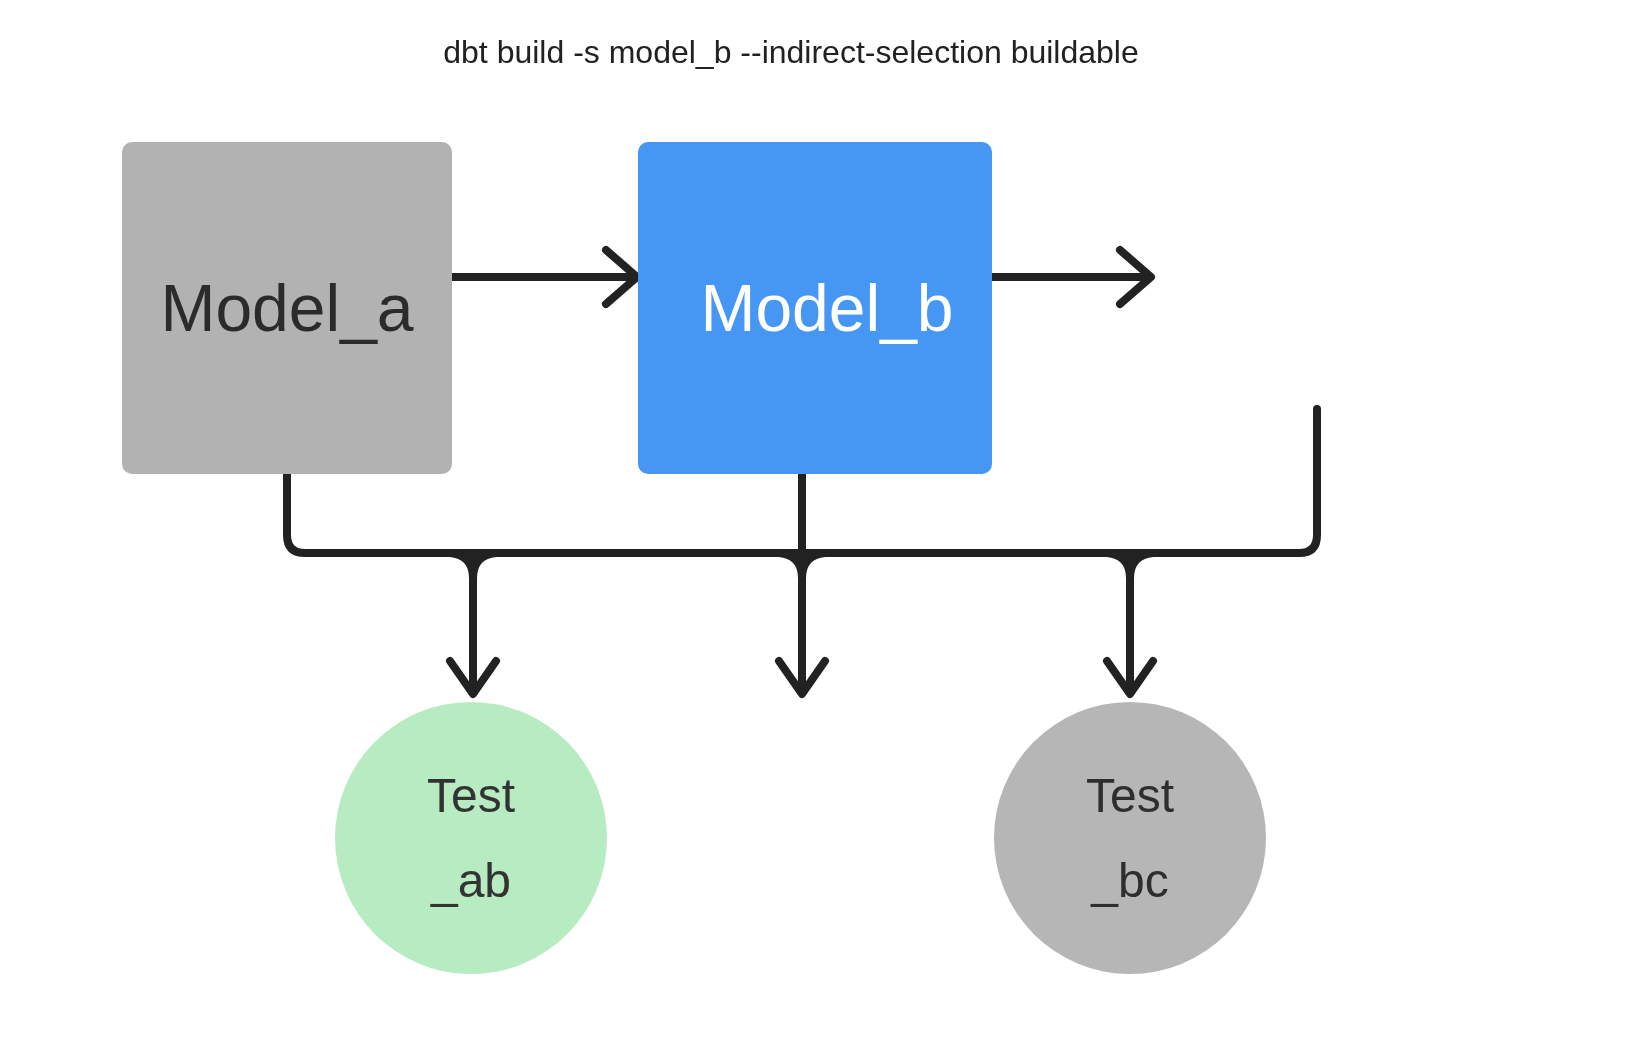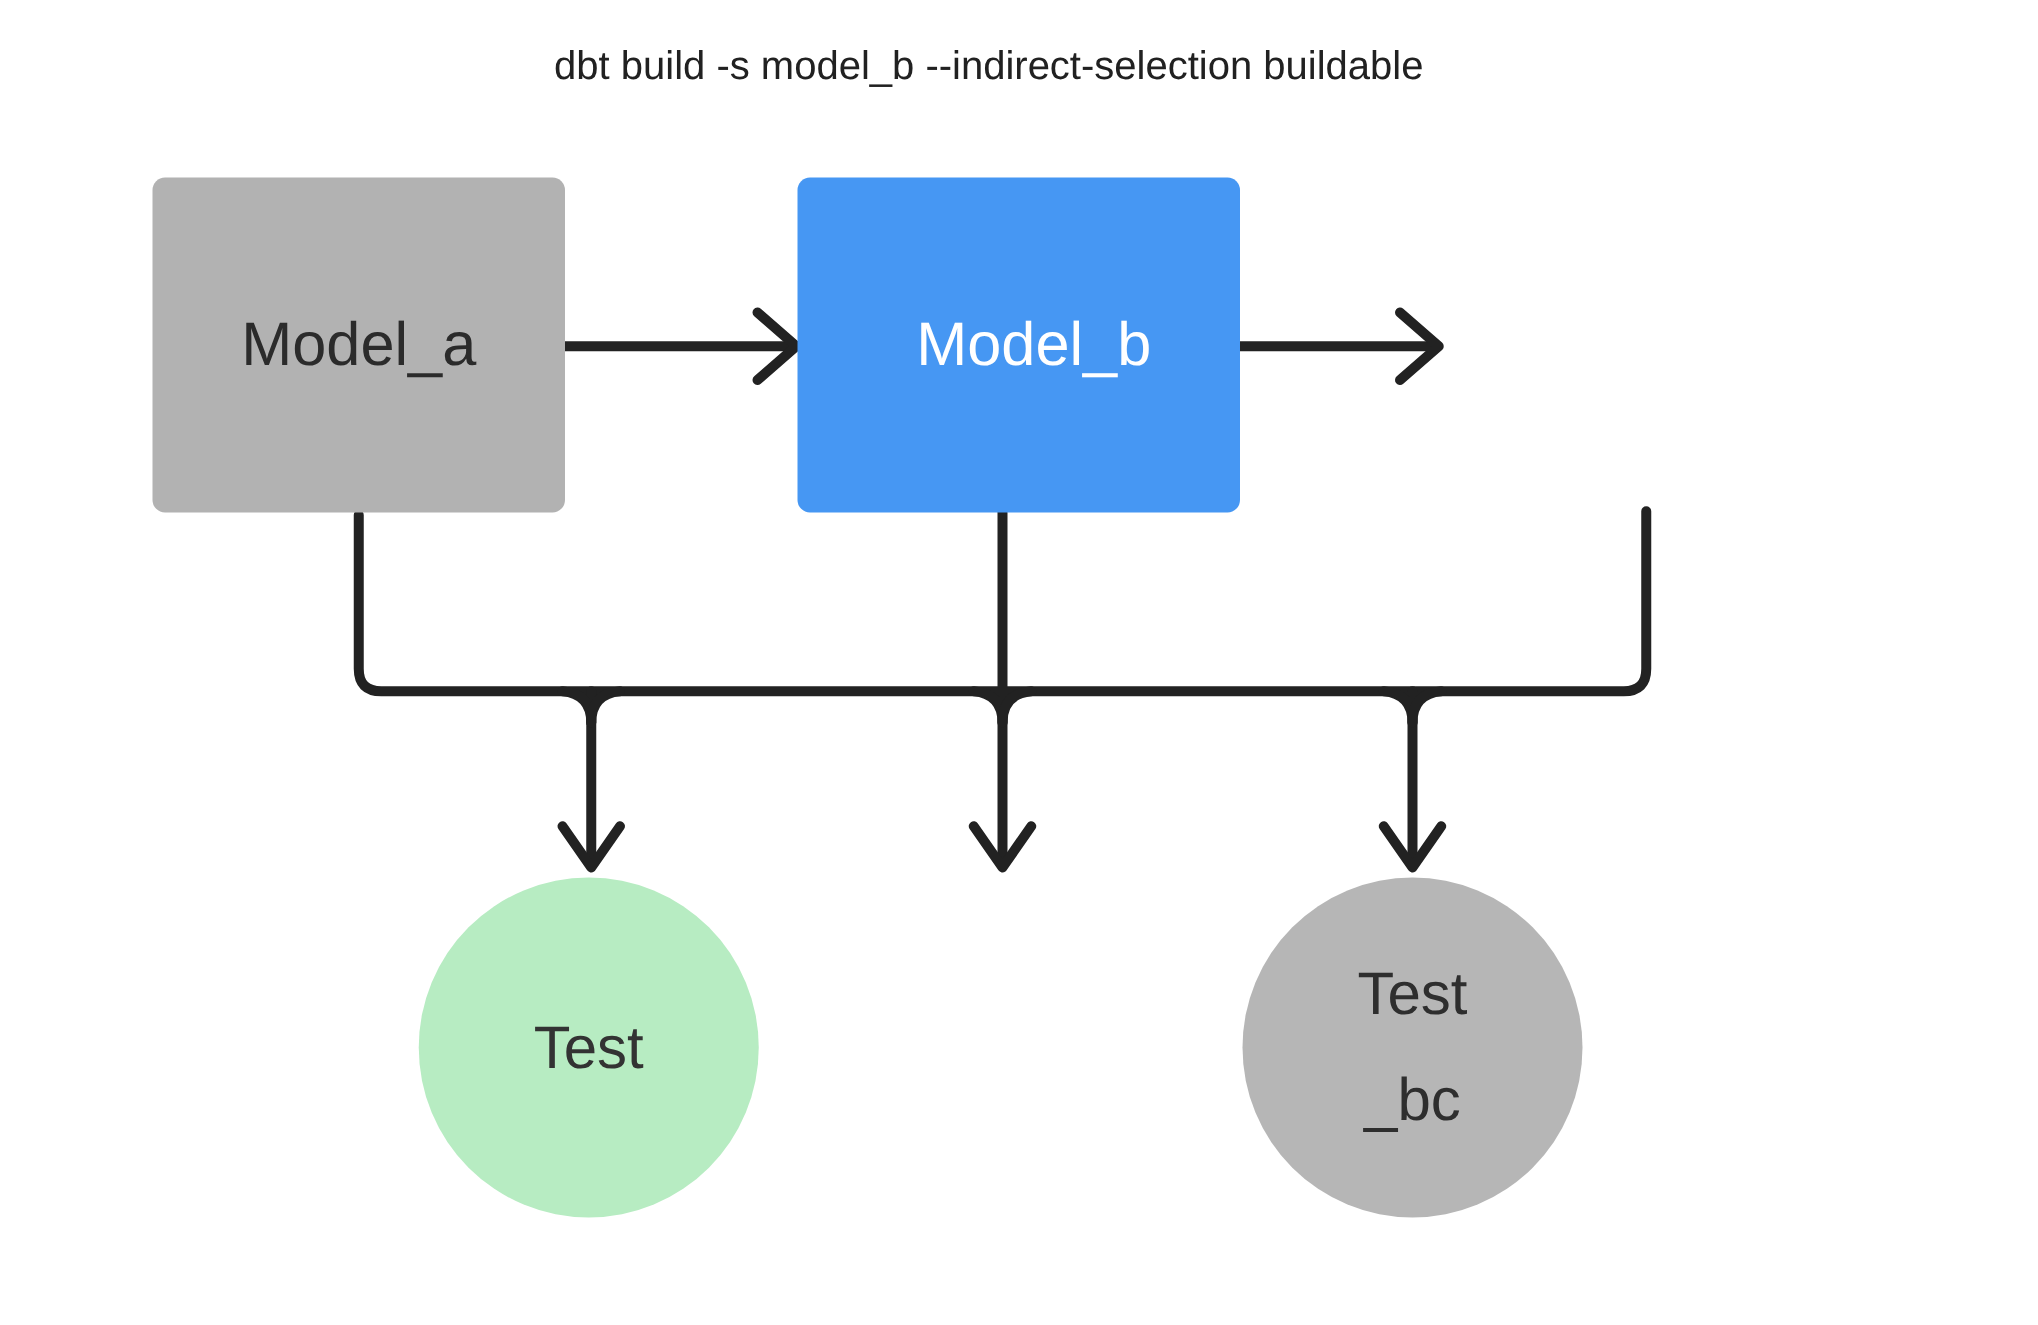--- a/index.html
+++ b/index.html
@@ -27,23 +27,23 @@
   }
   .node {
     position: absolute;
     display: flex;
     align-items: center;
     justify-content: center;
     text-align: center;
   }
   .model-box {
     width: 330px;
-    height: 268px;
+    height: 332px;
     border-radius: 10px;
-    font-size: 49px;
+    font-size: 66px;
   }
   .test-circle {
     width: 272px;
     height: 272px;
     border-radius: 50%;
     font-size: 48px;
     line-height: 85px;
   }
   .edges-svg {
     position: absolute;
@@ -99,20 +99,21 @@
   </div>
 
   <div class="node model-box" style="left: 638px; top: 142px; background-color: rgb(70, 151, 243); color: rgb(255, 255, 255); padding-left: 24px;">
     <span>Model_b</span>
   </div>
 
 
   <div class="node test-circle" style="left: 335px; top: 702px; background-color: rgb(183, 236, 194); color: rgb(51, 51, 51);">
     <span>
       <span style="display:block">Test</span>
+      <span style="display:block">_ab</span>
     </span>
   </div>
 
 
   <div class="node test-circle" style="left: 994px; top: 702px; background-color: rgb(182, 182, 182); color: rgb(46, 46, 46);">
     <span>
       <span style="display:block">Test</span>
       <span style="display:block">_bc</span>
     </span>
   </div>

